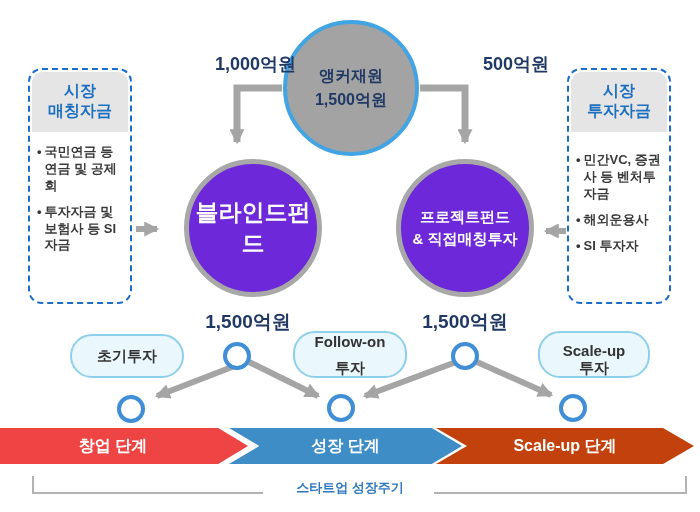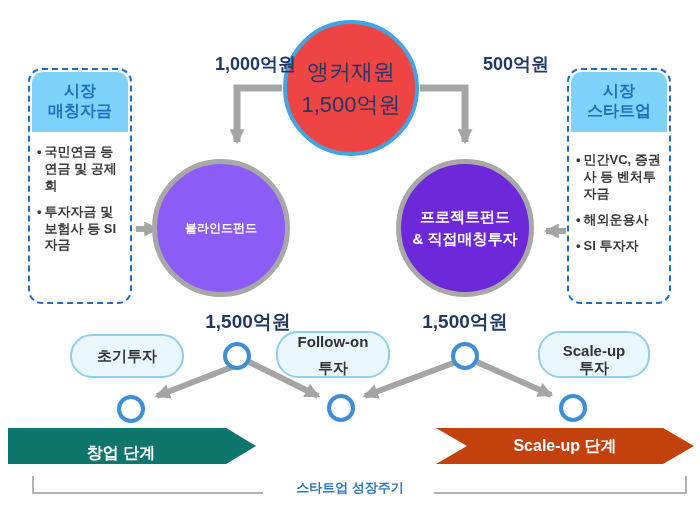--- a/index.html
+++ b/index.html
@@ -9,70 +9,70 @@
   }
   .abs{position:absolute;}
   svg.connectors{position:absolute;left:0;top:0;z-index:1;}
   .gline{stroke:#a5a5a5;fill:none;}
   .node{fill:#ffffff;stroke:#3f8ed6;stroke-width:4;}
   .bracket{stroke:#b3b3b3;stroke-width:2;fill:none;}
 
   
   .anchor-circle{
     left:283px;top:20px;width:136px;height:136px;border-radius:50%;
-    border:4px solid #42a4e2;background:#ef4444;box-sizing:border-box;z-index:2;
+    border:4px solid #42a4e2;background:#a3a3a3;box-sizing:border-box;z-index:2;
     display:flex;flex-direction:column;align-items:center;justify-content:center;
-    color:#203864;font-weight:normal;font-size:22px;line-height:1.5;text-align:center;
+    color:#203864;font-weight:bold;font-size:16px;line-height:1.5;text-align:center;
   }
   .flow-label{
     top:52px;width:140px;text-align:right;color:#203864;font-weight:bold;font-size:18px;z-index:2;
   }
   
   .fund-circle{
     top:159px;width:138px;height:138px;border-radius:50%;border:5px solid #a8a8a8;
     box-sizing:border-box;z-index:2;display:flex;flex-direction:column;align-items:center;
     justify-content:center;color:#ffffff;font-weight:bold;text-align:center;
   }
-  .fund-blind{left:152px;background:#8b5cf6;font-size:12px;}
+  .fund-blind{left:184px;background:#6d28d9;font-size:23px;}
   .fund-project{left:396px;background:#6d28d9;font-size:15px;line-height:1.45;}
   .amount-label{
     top:309px;width:150px;text-align:center;color:#203864;font-weight:bold;font-size:19px;z-index:2;
   }
   
   .panel{
     top:68px;width:104px;height:236px;border:2px dashed #1b6ec8;border-radius:14px;
     background:#ffffff;box-sizing:border-box;z-index:2;
   }
   .panel-left{left:28px;}
   .panel-right{left:567px;}
   .panel-header{
-    margin:2px 2px 0 2px;background:#7dd3fc;border-radius:11px 11px 0 0;
+    margin:2px 2px 0 2px;background:#e5e5e5;border-radius:11px 11px 0 0;
     text-align:center;padding:9px 0 11px 0;color:#1d6fc0;font-weight:bold;font-size:16px;line-height:1.25;font-family:Liberation Serif, serif;
   }
   .panel-body{padding:12px 4px 0 7px;}
   .bullet{
     display:flex;gap:3px;font-size:13px;color:#3a3a3a;font-weight:600;line-height:1.3;margin-bottom:9px;
   }
   .bullet .dot{flex:0 0 auto;}
   
   .pill{
     top:331px;height:47px;border:2px solid #8ecfeb;border-radius:22px;background:#eaf7fd;
     box-sizing:border-box;z-index:2;display:flex;flex-direction:column;align-items:center;
     justify-content:center;color:#333333;font-weight:bold;font-size:15px;line-height:1.15;text-align:center;
   }
   .pill-0{left:70px;width:114px;top:334px;height:44px;}
-  .pill-1{left:276px;width:114px;gap:9px;}
+  .pill-1{left:293px;width:114px;gap:9px;}
   .pill-2{left:538px;width:112px;justify-content:flex-end;}
   
   .stage{
     top:428px;height:36px;z-index:2;display:flex;align-items:center;justify-content:center;
     color:#ffffff;font-weight:bold;font-size:16px;
   }
-  .stage-0{left:8px;width:248px;background:#0f766e;
-    clip-path:polygon(0 0,88% 0,100% 50%,88% 100%,0 100%);padding-right:22px;box-sizing:border-box;align-items:flex-end;}
+  .stage-0{left:0;width:248px;background:#ef4444;
+    clip-path:polygon(0 0,88% 0,100% 50%,88% 100%,0 100%);padding-right:22px;box-sizing:border-box;}
   .stage-1{left:229px;width:233px;background:#3f8dc6;
     clip-path:polygon(0 0,87% 0,100% 50%,87% 100%,0 100%,13% 50%);}
   .stage-2{left:436px;width:258px;background:#c2410c;
     clip-path:polygon(0 0,88% 0,100% 50%,88% 100%,0 100%,12% 50%);}
   .footer-label{
     left:250px;top:479px;width:200px;text-align:center;color:#2e78be;font-weight:bold;font-size:13px;z-index:2;
   }
 </style>
 </head>
 <body>
@@ -138,21 +138,21 @@
       <div class="bullet">
         <span class="dot">•</span>
         <span>투자자금 및 보험사 등 SI 자금</span>
       </div>
     </div>
   </div>
 
   <div class="abs panel panel-right">
     <div class="panel-header">
       <div>시장</div>
-      <div>스타트업</div>
+      <div>투자자금</div>
     </div>
     <div class="panel-body" style="padding-top:20px;">
       <div class="bullet">
         <span class="dot">•</span>
         <span>민간VC, 증권사 등 벤처투자금</span>
       </div>
       <div class="bullet">
         <span class="dot">•</span>
         <span>해외운용사</span>
       </div>
@@ -171,19 +171,22 @@
     <span>투자</span>
   </div>
   <div class="abs pill pill-2">
     <span>Scale-up</span>
     <span>투자</span>
   </div>
 
   <div class="abs stage stage-0">
     <span>창업 단계</span>
   </div>
+  <div class="abs stage stage-1">
+    <span>성장 단계</span>
+  </div>
   <div class="abs stage stage-2">
     <span>Scale-up 단계</span>
   </div>
 
   <div class="abs footer-label">스타트업 성장주기</div>
 
 </div>
 
 </body></html>

